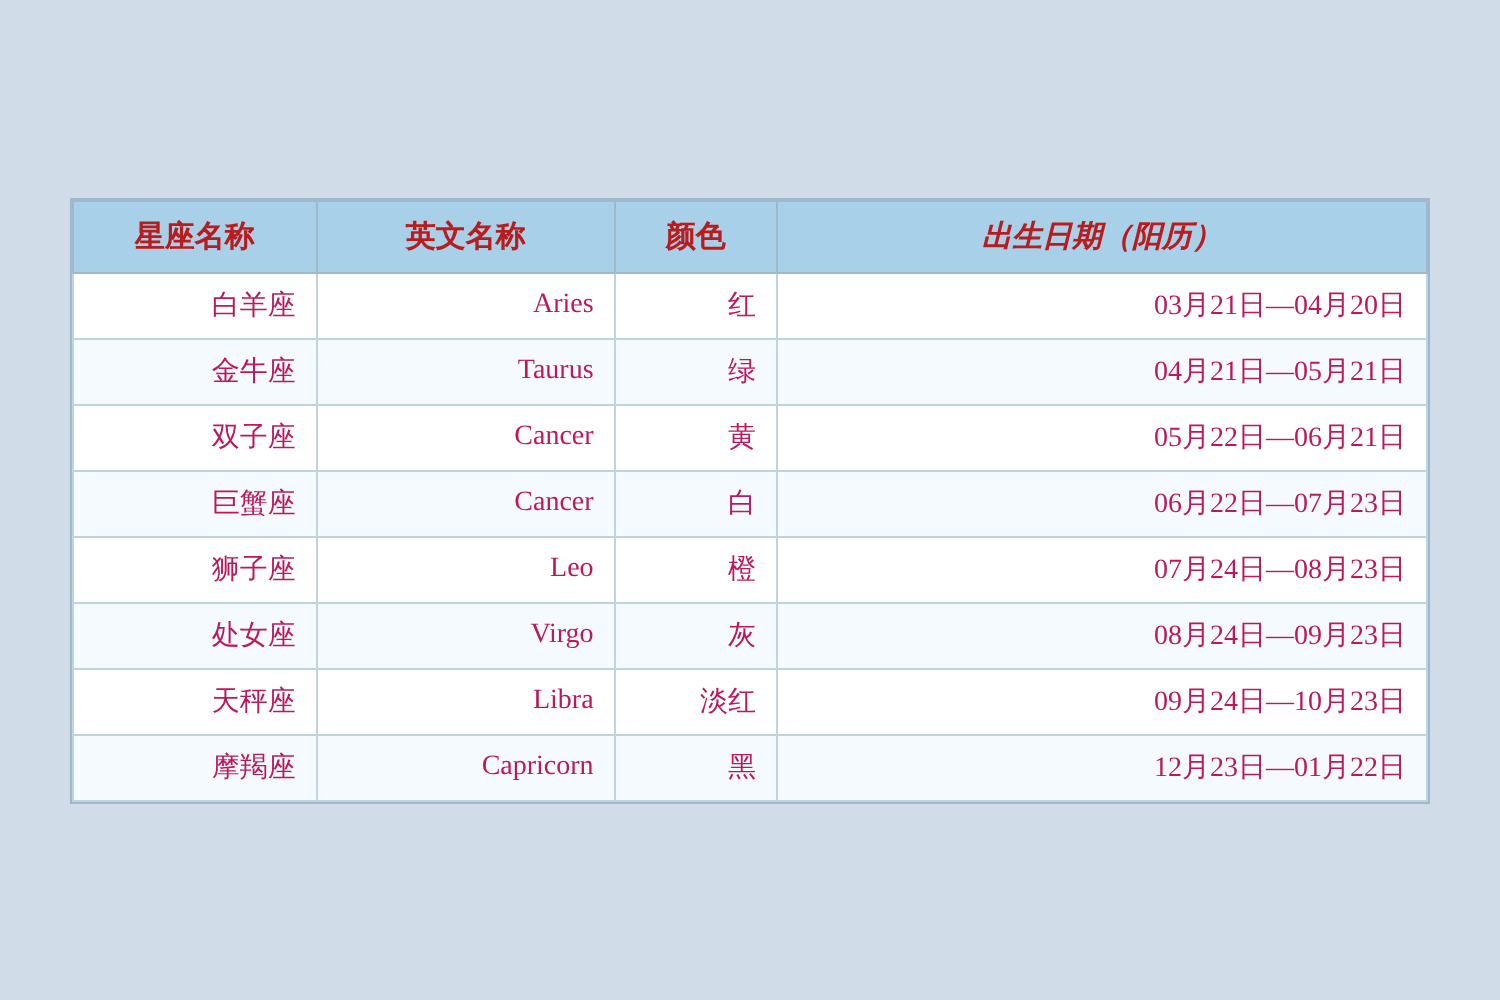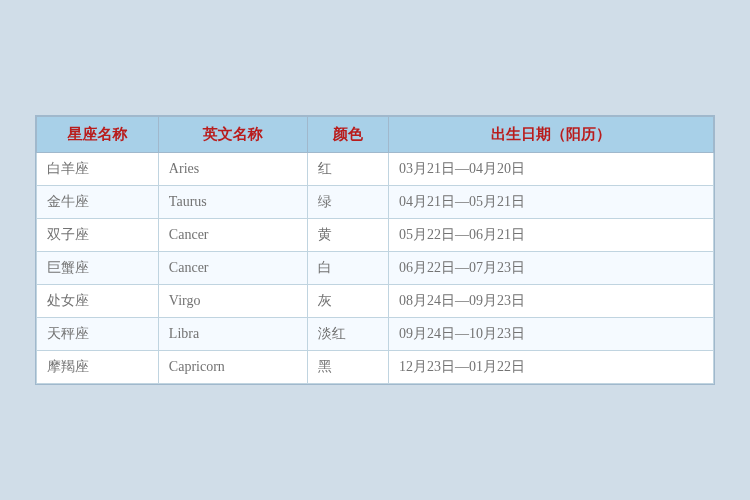--- a/index.html
+++ b/index.html
@@ -46,29 +46,29 @@
       background-color: #ffffff;
     }
 
     tbody tr:nth-child(even) {
       background-color: #f5faff;
     }
 
     tbody td {
       border: 1px solid #c0d4e0;
       padding: 7px 10px;
-      text-align: left;
+      text-align: right;
       font-size: 14px;
-      color: #737373;
+      color: #be185d;
     }
 
     .col-name { width: 18%; }
     .col-en { width: 22%; }
     .col-color { width: 12%; }
-    .col-date { width: 48%; }
+    .col-date { width: 48%; font-style: italic; }
   </style>
 </head>
 <body>
 
 <div class="table-container">
   <table>
     <thead>
       <tr>
         <th class="col-name">星座名称</th>
         <th class="col-en">英文名称</th>
@@ -95,20 +95,26 @@
           <td>黄</td>
           <td>05月22日—06月21日</td>
         </tr>
         <tr>
           <td>巨蟹座</td>
           <td>Cancer</td>
           <td>白</td>
           <td>06月22日—07月23日</td>
         </tr>
         <tr>
+          <td>狮子座</td>
+          <td>Leo</td>
+          <td>橙</td>
+          <td>07月24日—08月23日</td>
+        </tr>
+        <tr>
           <td>处女座</td>
           <td>Virgo</td>
           <td>灰</td>
           <td>08月24日—09月23日</td>
         </tr>
         <tr>
           <td>天秤座</td>
           <td>Libra</td>
           <td>淡红</td>
           <td>09月24日—10月23日</td>

